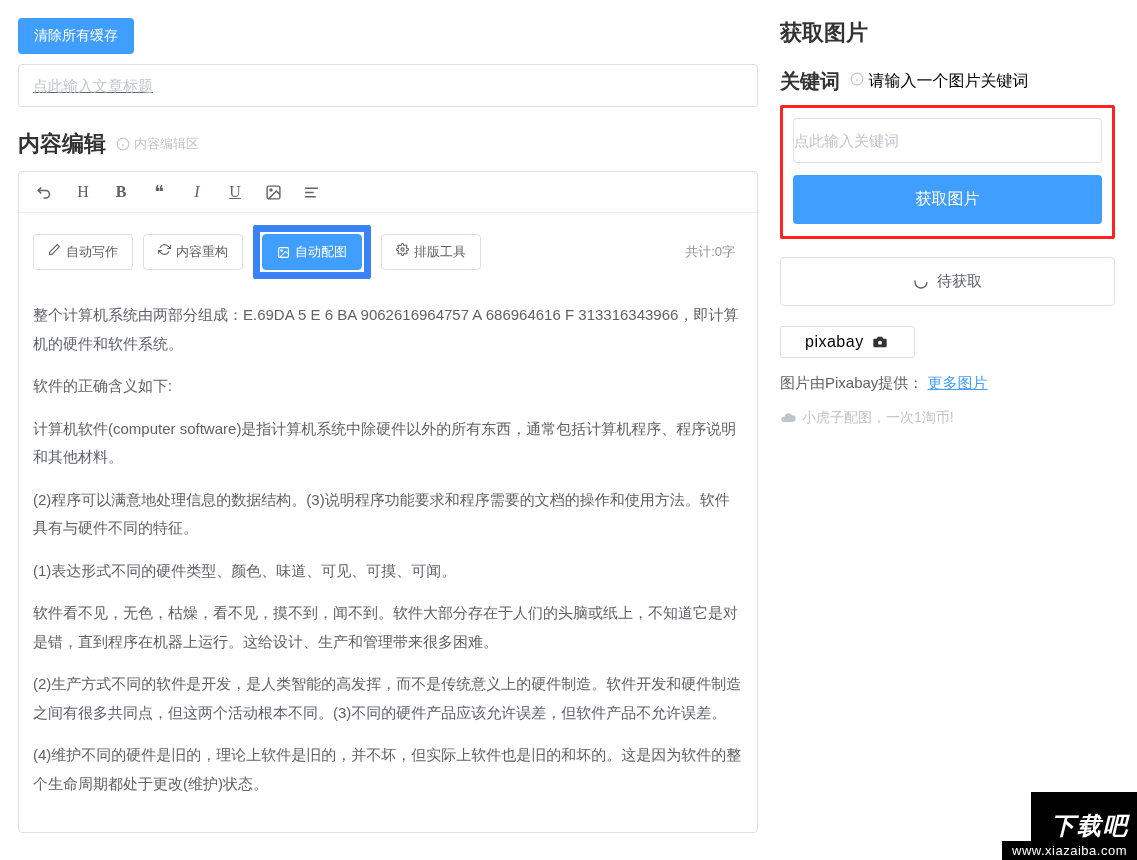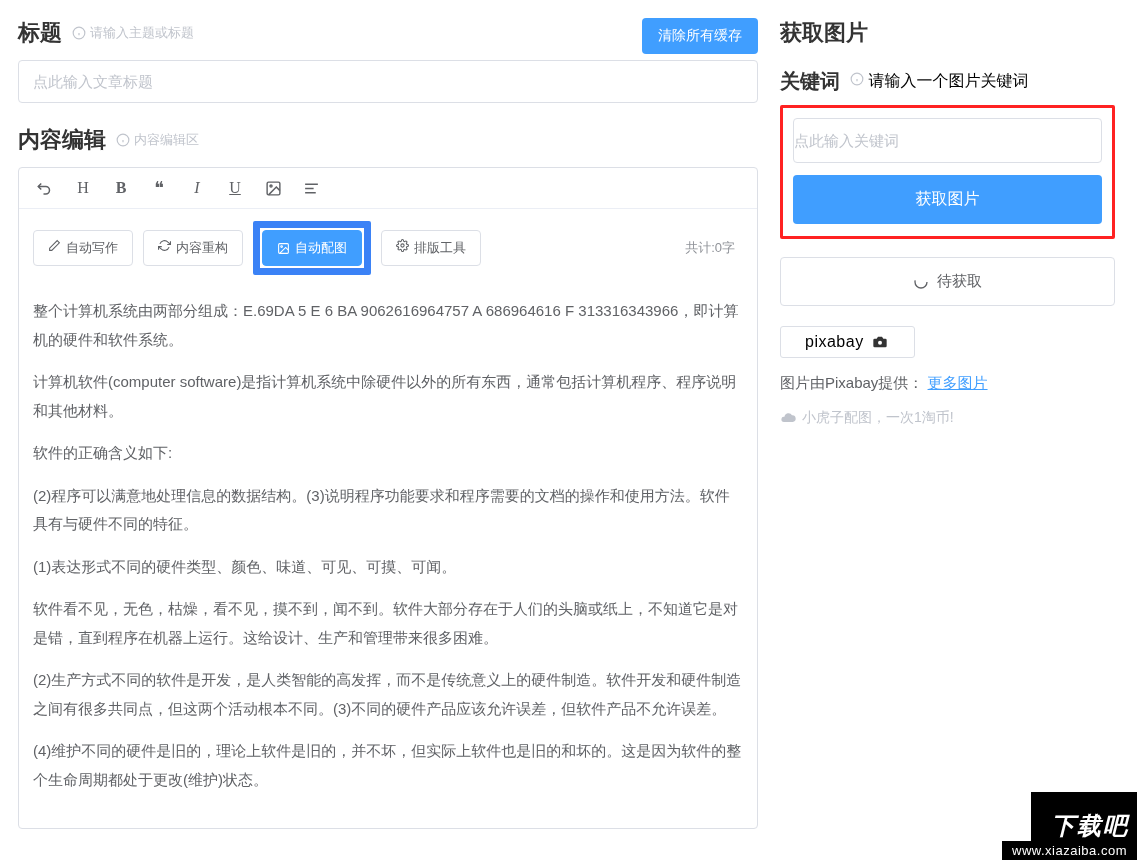--- a/index.html
+++ b/index.html
@@ -12,21 +12,21 @@
 .section-title h2 { font-size: 22px; font-weight: 600; color: #333; }
 .section-title .hint-icon { display: inline-flex; align-items: center; color: #c0c4cc; font-size: 13px; }
 .section-title .hint-icon svg { margin-right: 4px; }
 .section-title .hint-text { color: #c0c4cc; font-size: 13px; }
 
 .title-row { display: flex; justify-content: space-between; align-items: flex-start; }
 .btn-primary { background: #409eff; color: #fff; border: none; border-radius: 4px; padding: 9px 16px; font-size: 14px; cursor: pointer; }
 .btn-primary-lg { background: #409eff; color: #fff; border: none; border-radius: 4px; width: 100%; padding: 14px 0; font-size: 16px; cursor: pointer; }
 .input { width: 100%; border: 1px solid #dcdfe6; border-radius: 4px; padding: 12px 14px; font-size: 15px; color: #606266; outline: none; }
 .input::placeholder { color: #c0c4cc; }
-.title-input { margin-top: 0; margin-bottom: 22px; }
+.title-input { margin-top: 10px; margin-bottom: 22px; text-decoration: underline; }
 
 .editor-box { border: 1px solid #dcdfe6; border-radius: 4px; overflow: hidden; }
 .toolbar1 { display: flex; align-items: center; gap: 18px; padding: 10px 16px; border-bottom: 1px solid #ebeef5; color: #606266; }
 .toolbar1 .tb-btn { cursor: pointer; display: flex; align-items: center; justify-content: center; width: 20px; height: 20px; }
 .toolbar1 .tb-letter { font-size: 16px; font-weight: 500; font-family: Georgia, serif; }
 .quote { font-size: 18px; font-family: Georgia, serif; }
 
 .toolbar2 { display: flex; align-items: center; gap: 10px; padding: 12px 14px; position: relative; }
 .btn-outline { background: #fff; border: 1px solid #dcdfe6; color: #606266; border-radius: 4px; padding: 8px 14px; font-size: 13px; cursor: pointer; display: inline-flex; gap: 5px; }
 .btn-outline svg, .btn-outline .ic { width: 13px; height: 13px; }
@@ -52,31 +52,20 @@
 .watermark { position: absolute; right: 0; bottom: 18px; background: #000; color: #fff; padding: 18px 8px 0 20px; font-size: 24px; font-weight: bold; font-style: italic; letter-spacing: 2px; }
 .watermark-sub { position: absolute; right: 0; bottom: 0; background: #000; color: #fff; font-size: 13px; padding: 2px 10px; letter-spacing: 0.5px; }
 </style>
 </head>
 <body>
 
 <div class="container">
   <div class="main-col">
 
     <div class="title-row">
-      <div class="section-title">
-        <h2>标题</h2>
-        <span class="hint-icon">
-          <svg width="14" height="14" viewBox="0 0 24 24" fill="none" stroke="#c0c4cc" stroke-width="2">
-              <circle cx="12" cy="12" r="10"></circle>
-              <line x1="12" y1="16" x2="12" y2="12"></line>
-              <line x1="12" y1="8" x2="12.01" y2="8"></line>
-            </svg>
-          <span class="hint-text">请输入主题或标题</span>
-        </span>
-      </div>
       <button class="btn-primary">清除所有缓存</button>
     </div>
 
     <input class="input title-input" placeholder="点此输入文章标题" style="">
 
     <div class="section-title">
       <h2>内容编辑</h2>
       <span class="hint-icon">
         <svg width="14" height="14" viewBox="0 0 24 24" fill="none" stroke="#c0c4cc" stroke-width="2">
             <circle cx="12" cy="12" r="10"></circle>
@@ -146,22 +135,22 @@
               <circle cx="12" cy="12" r="3"></circle>
               <path d="M19.4 15a1.65 1.65 0 0 0 .33 1.82l.06.06a2 2 0 1 1-2.83 2.83l-.06-.06a1.65 1.65 0 0 0-1.82-.33 1.65 1.65 0 0 0-1 1.51V21a2 2 0 1 1-4 0v-.09a1.65 1.65 0 0 0-1-1.51 1.65 1.65 0 0 0-1.82.33l-.06.06a2 2 0 1 1-2.83-2.83l.06-.06a1.65 1.65 0 0 0 .33-1.82 1.65 1.65 0 0 0-1.51-1H3a2 2 0 1 1 0-4h.09a1.65 1.65 0 0 0 1.51-1 1.65 1.65 0 0 0-.33-1.82l-.06-.06a2 2 0 1 1 2.83-2.83l.06.06a1.65 1.65 0 0 0 1.82.33h0a1.65 1.65 0 0 0 1-1.51V3a2 2 0 1 1 4 0v.09a1.65 1.65 0 0 0 1 1.51h0a1.65 1.65 0 0 0 1.82-.33l.06-.06a2 2 0 1 1 2.83 2.83l-.06.06a1.65 1.65 0 0 0-.33 1.82v0a1.65 1.65 0 0 0 1.51 1H21a2 2 0 1 1 0 4h-.09a1.65 1.65 0 0 0-1.51 1z"></path>
             </svg>
           <span>排版工具</span>
         </button>
         <span class="word-count">共计:0字</span>
       </div>
 
       <div class="content-area">
         <p>整个计算机系统由两部分组成：E.69DA 5 E 6 BA 9062616964757 A 686964616 F 313316343966，即计算机的硬件和软件系统。</p>
+        <p>软件的正确含义如下:</p>
         <p>计算机软件(computer software)是指计算机系统中除硬件以外的所有东西，通常包括计算机程序、程序说明和其他材料。</p>
-        <p>软件的正确含义如下:</p>
         <p>(2)程序可以满意地处理信息的数据结构。(3)说明程序功能要求和程序需要的文档的操作和使用方法。软件具有与硬件不同的特征。</p>
         <p>(1)表达形式不同的硬件类型、颜色、味道、可见、可摸、可闻。</p>
         <p>软件看不见，无色，枯燥，看不见，摸不到，闻不到。软件大部分存在于人们的头脑或纸上，不知道它是对是错，直到程序在机器上运行。这给设计、生产和管理带来很多困难。</p>
         <p>(2)生产方式不同的软件是开发，是人类智能的高发挥，而不是传统意义上的硬件制造。软件开发和硬件制造之间有很多共同点，但这两个活动根本不同。(3)不同的硬件产品应该允许误差，但软件产品不允许误差。</p>
         <p>(4)维护不同的硬件是旧的，理论上软件是旧的，并不坏，但实际上软件也是旧的和坏的。这是因为软件的整个生命周期都处于更改(维护)状态。</p>
       </div>
     </div>
   </div>
 
   <div class="side-col">

